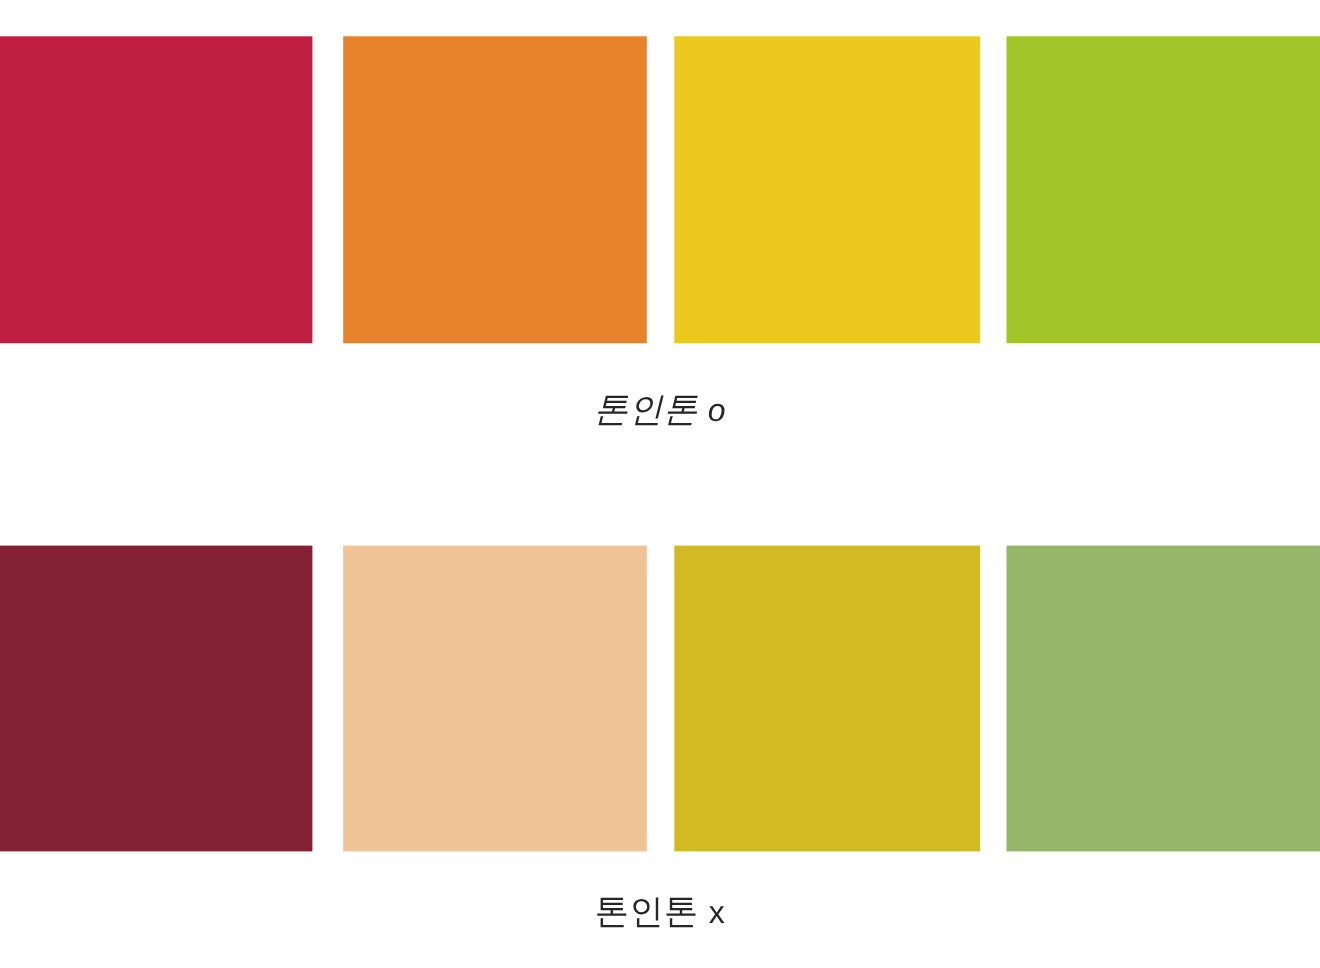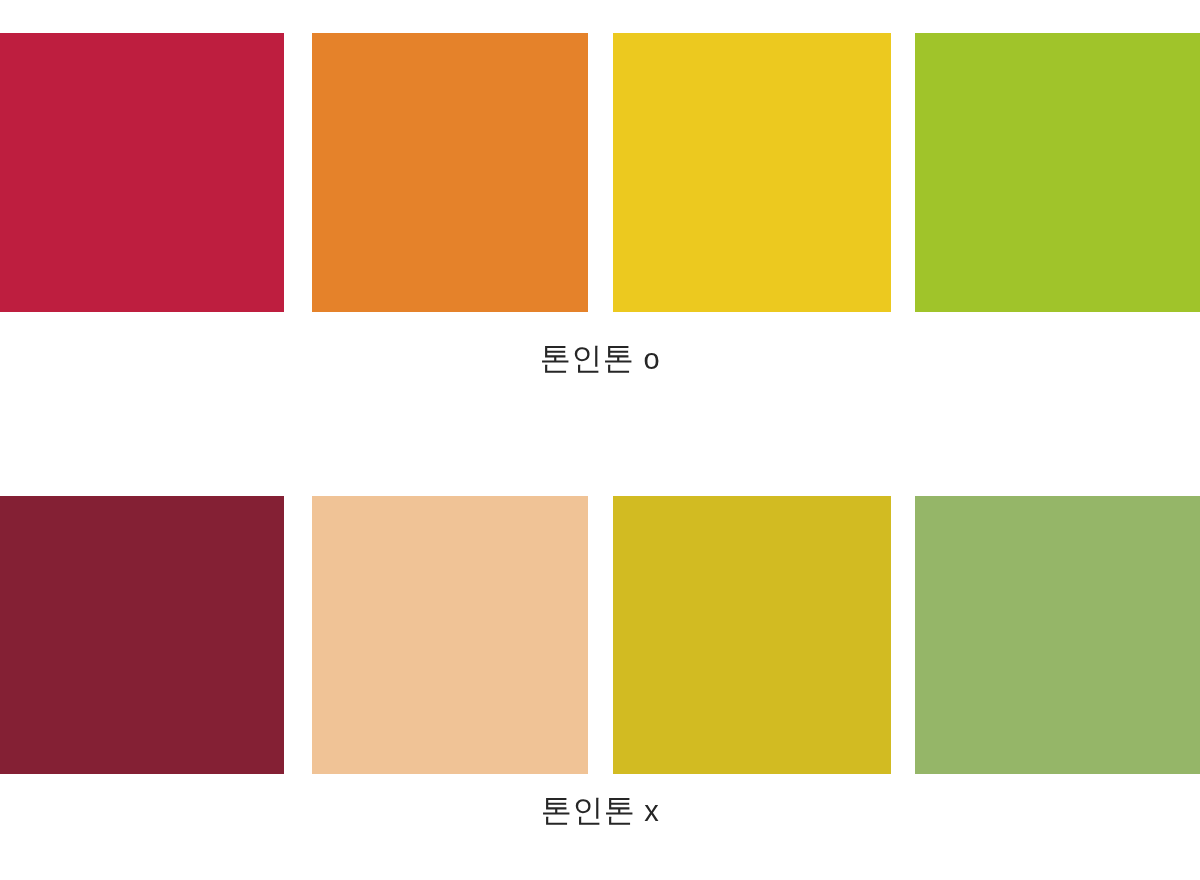--- a/index.html
+++ b/index.html
@@ -52,22 +52,22 @@
     position: absolute;
     left: 0;
     width: 1200px;
     text-align: center;
     color: #262626;
     font-size: 31px;
     line-height: 1.2;
     letter-spacing: 0.5px;
     white-space: nowrap;
   }
-  .caption--top    { top: 340px; }
-  .caption--bottom { top: 792px; }
+  .caption--top    { top: 354px; font-style: italic; }
+  .caption--bottom { top: 810px; }
 
   .caption-mark {
     font-size: 29px;
   }
 </style>
 </head>
 <body style="background-color: rgb(255, 255, 255);">
 
 <div class="palette-page">
 

